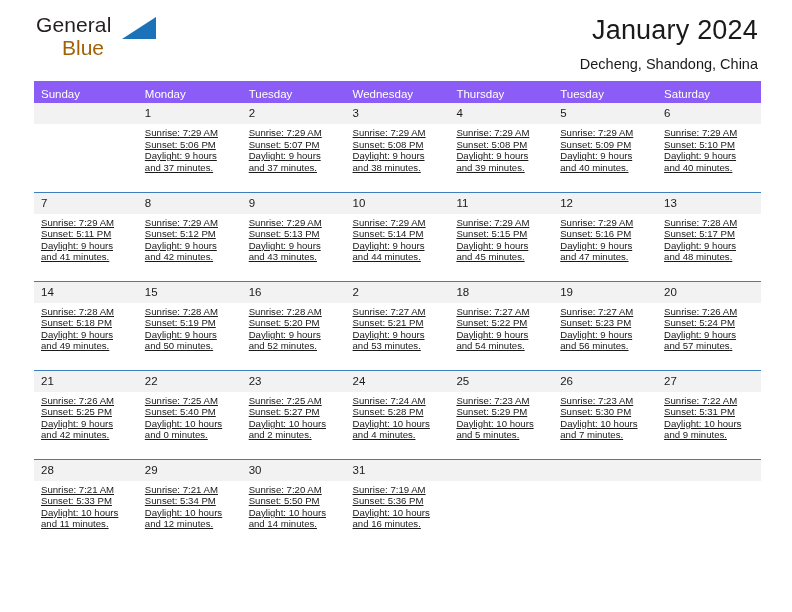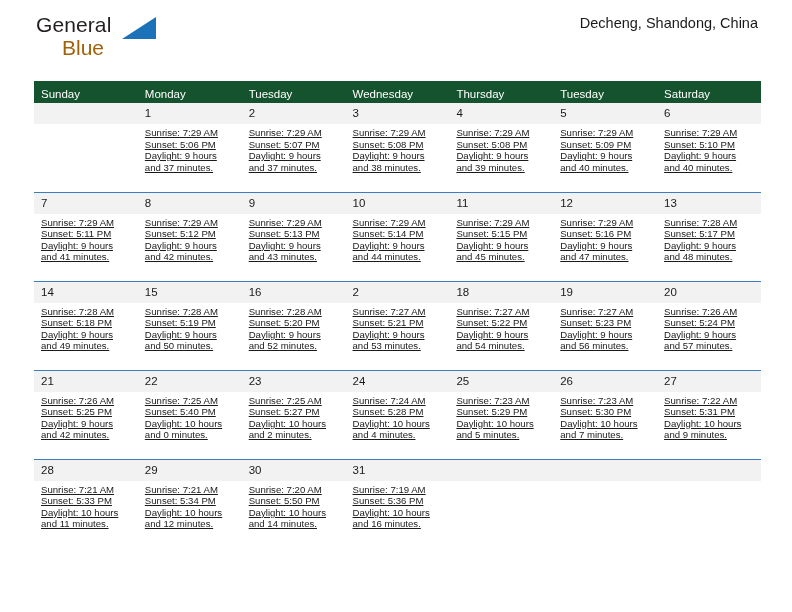--- a/index.html
+++ b/index.html
@@ -69,33 +69,33 @@
     font-size: 27px;
     font-weight: normal;
     color: #1a1a1a;
     line-height: 1.05;
     margin: 0;
     letter-spacing: .2px;
   }
   .cal-subtitle {
     font-size: 14.5px;
     color: #1a1a1a;
-    margin: 0 0 0 0;
+    margin: 13px 0 0 0;
     line-height: 1;
   }
 
   
   .calendar {
     width: 727px;
     margin-top: 9px;
     border-collapse: collapse;
     table-layout: fixed;
   }
   .calendar th {
-    background: #14532d;
+    background: #8b5cf6;
     color: #ffffff;
     font-size: 11.5px;
     font-weight: normal;
     text-align: left;
     padding: 5px 0 0 7px;
     line-height: 1.2;
     height: 22px;
   }
   .calendar td {
     vertical-align: top;
@@ -135,20 +135,21 @@
 
   <div class="topbar">
 
     <div class="logo">
       <span class="logo-general">General</span>
       <span class="logo-blue">Blue</span>
       <span class="logo-tri"></span>
     </div>
 
     <div class="titleblock">
+      <h1 class="cal-title">January 2024</h1>
       <p class="cal-subtitle">Decheng, Shandong, China</p>
     </div>
 
   </div>
 
   <table class="calendar">
     <thead>
       <tr id="weekday-row">
           <th>Sunday</th>
           <th>Monday</th>

